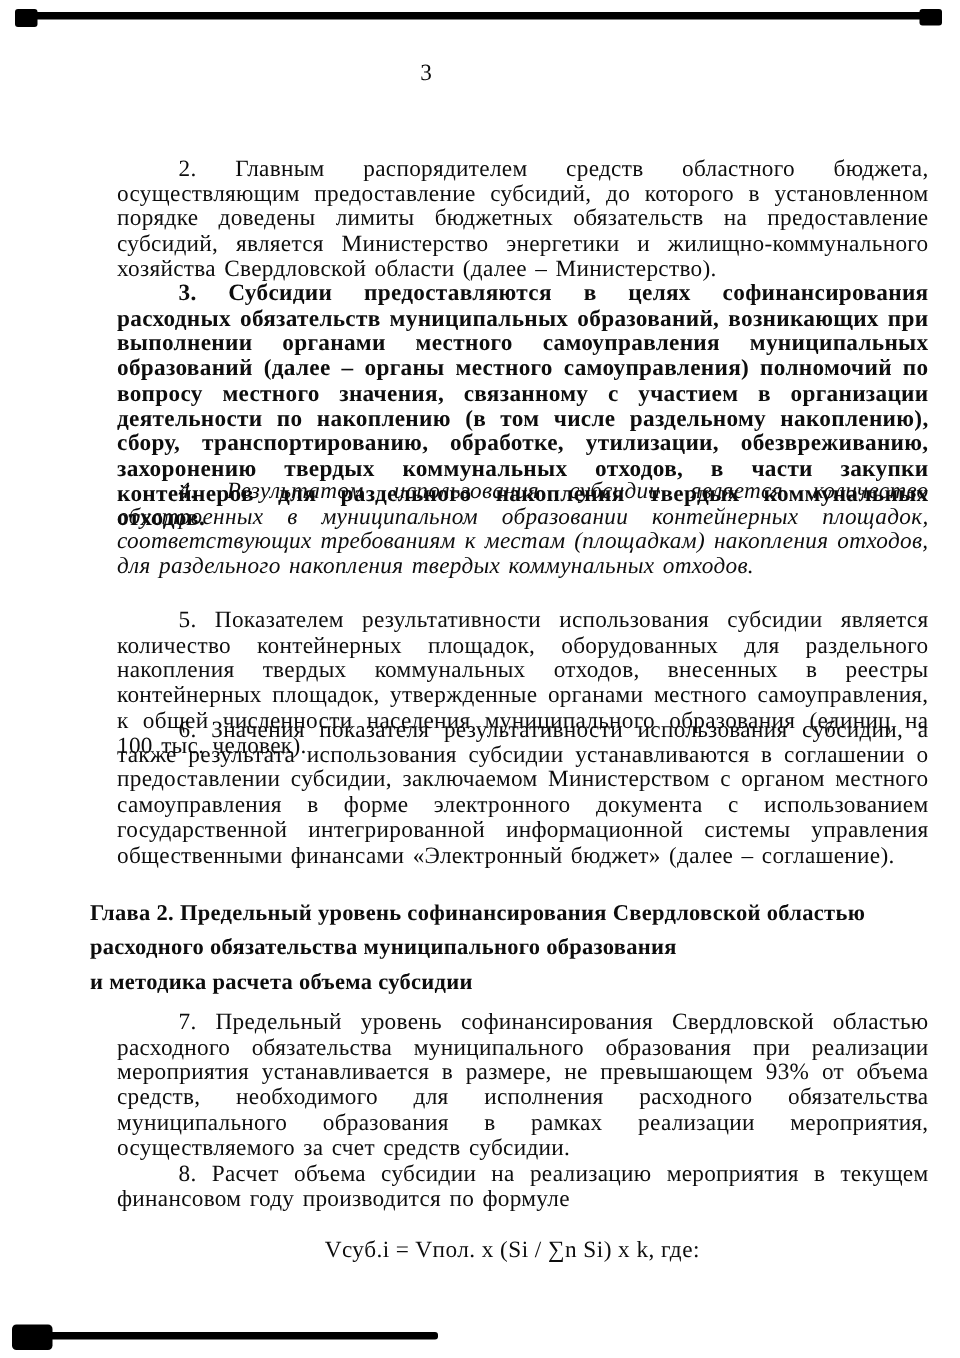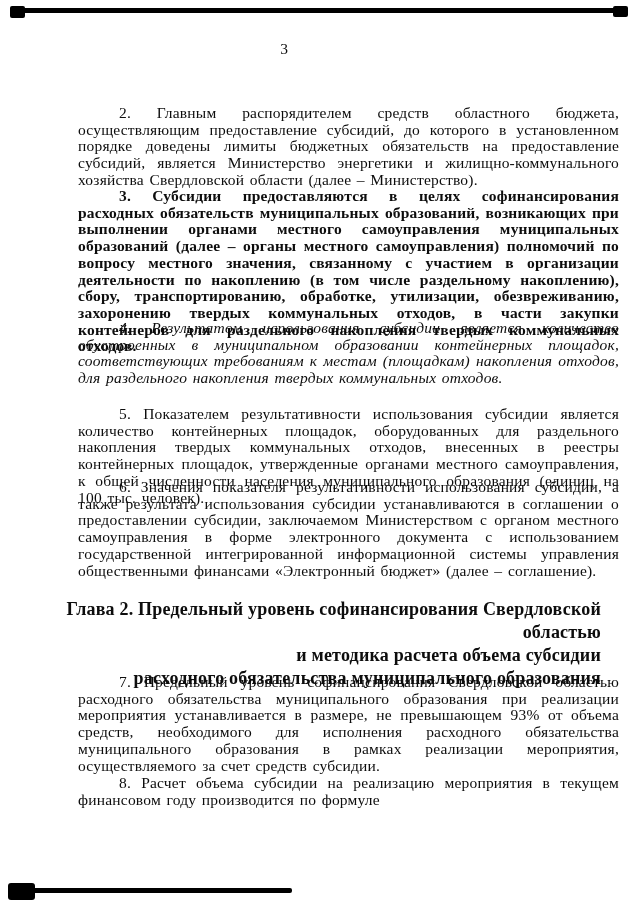--- a/index.html
+++ b/index.html
@@ -66,23 +66,23 @@
   .p6 { top: 409px; }
   .p7 { top: 604px; }
   .p8 { top: 705px; }
 
   .chapter-heading {
     position: absolute;
     left: -18px;
     top: 528px;
     width: 541px;
     font-weight: bold;
-    font-size: 18px;
+    font-size: 15px;
     line-height: 23px;
-    text-align: right;
+    text-align: left;
     letter-spacing: 0.2px;
   }
   .formula {
     position: absolute;
     left: -7px;
     top: 755px;
     width: 541px;
     text-align: center;
     font-size: 15.5px;
     line-height: 18px;
@@ -105,23 +105,24 @@
   <div class="content">
 
     <p class="p2">2. Главным распорядителем средств областного бюджета, осуществляющим предоставление субсидий, до которого в установленном порядке доведены лимиты бюджетных обязательств на предоставление субсидий, является Министерство энергетики и жилищно-коммунального хозяйства Свердловской области (далее – Министерство).</p>
     <p class="p3">3. Субсидии предоставляются в целях софинансирования расходных обязательств муниципальных образований, возникающих при выполнении органами местного самоуправления муниципальных образований (далее – органы местного самоуправления) полномочий по вопросу местного значения, связанному с участием в организации деятельности по накоплению (в том числе раздельному накоплению), сбору, транспортированию, обработке, утилизации, обезвреживанию, захоронению твердых коммунальных отходов, в части закупки контейнеров для раздельного накопления твердых коммунальных отходов.</p>
     <p class="p4">4. Результатом использования субсидии является количество обустроенных в муниципальном образовании контейнерных площадок, соответствующих требованиям к местам (площадкам) накопления отходов, для раздельного накопления твердых коммунальных отходов.</p>
     <p class="p5">5. Показателем результативности использования субсидии является количество контейнерных площадок, оборудованных для раздельного накопления твердых коммунальных отходов, внесенных в реестры контейнерных площадок, утвержденные органами местного самоуправления, к общей численности населения муниципального образования (единиц на 100 тыс. человек).</p>
     <p class="p6">6. Значения показателя результативности использования субсидии, а также результата использования субсидии устанавливаются в соглашении о предоставлении субсидии, заключаемом Министерством с органом местного самоуправления в форме электронного документа с использованием государственной интегрированной информационной системы управления общественными финансами «Электронный бюджет» (далее – соглашение).</p>
 
     <div class="chapter-heading">
       <div>Глава 2. Предельный уровень софинансирования Свердловской областью</div>
+      <div>расходного обязательства муниципального образования</div>
       <div>и методика расчета объема субсидии</div>
-      <div>расходного обязательства муниципального образования</div>
     </div>
 
     <p class="p7">7. Предельный уровень софинансирования Свердловской областью расходного обязательства муниципального образования при реализации мероприятия устанавливается в размере, не превышающем 93% от объема средств, необходимого для исполнения расходного обязательства муниципального образования в рамках реализации мероприятия, осуществляемого за счет средств субсидии.</p>
     <p class="p8">8. Расчет объема субсидии на реализацию мероприятия в текущем финансовом году производится по формуле</p>
 
+    <div class="formula">Vсуб.i = Vпол. x (Si / ∑n Si) x k, где:</div>
 
   </div>
 
 </div>
 
 </body></html>

